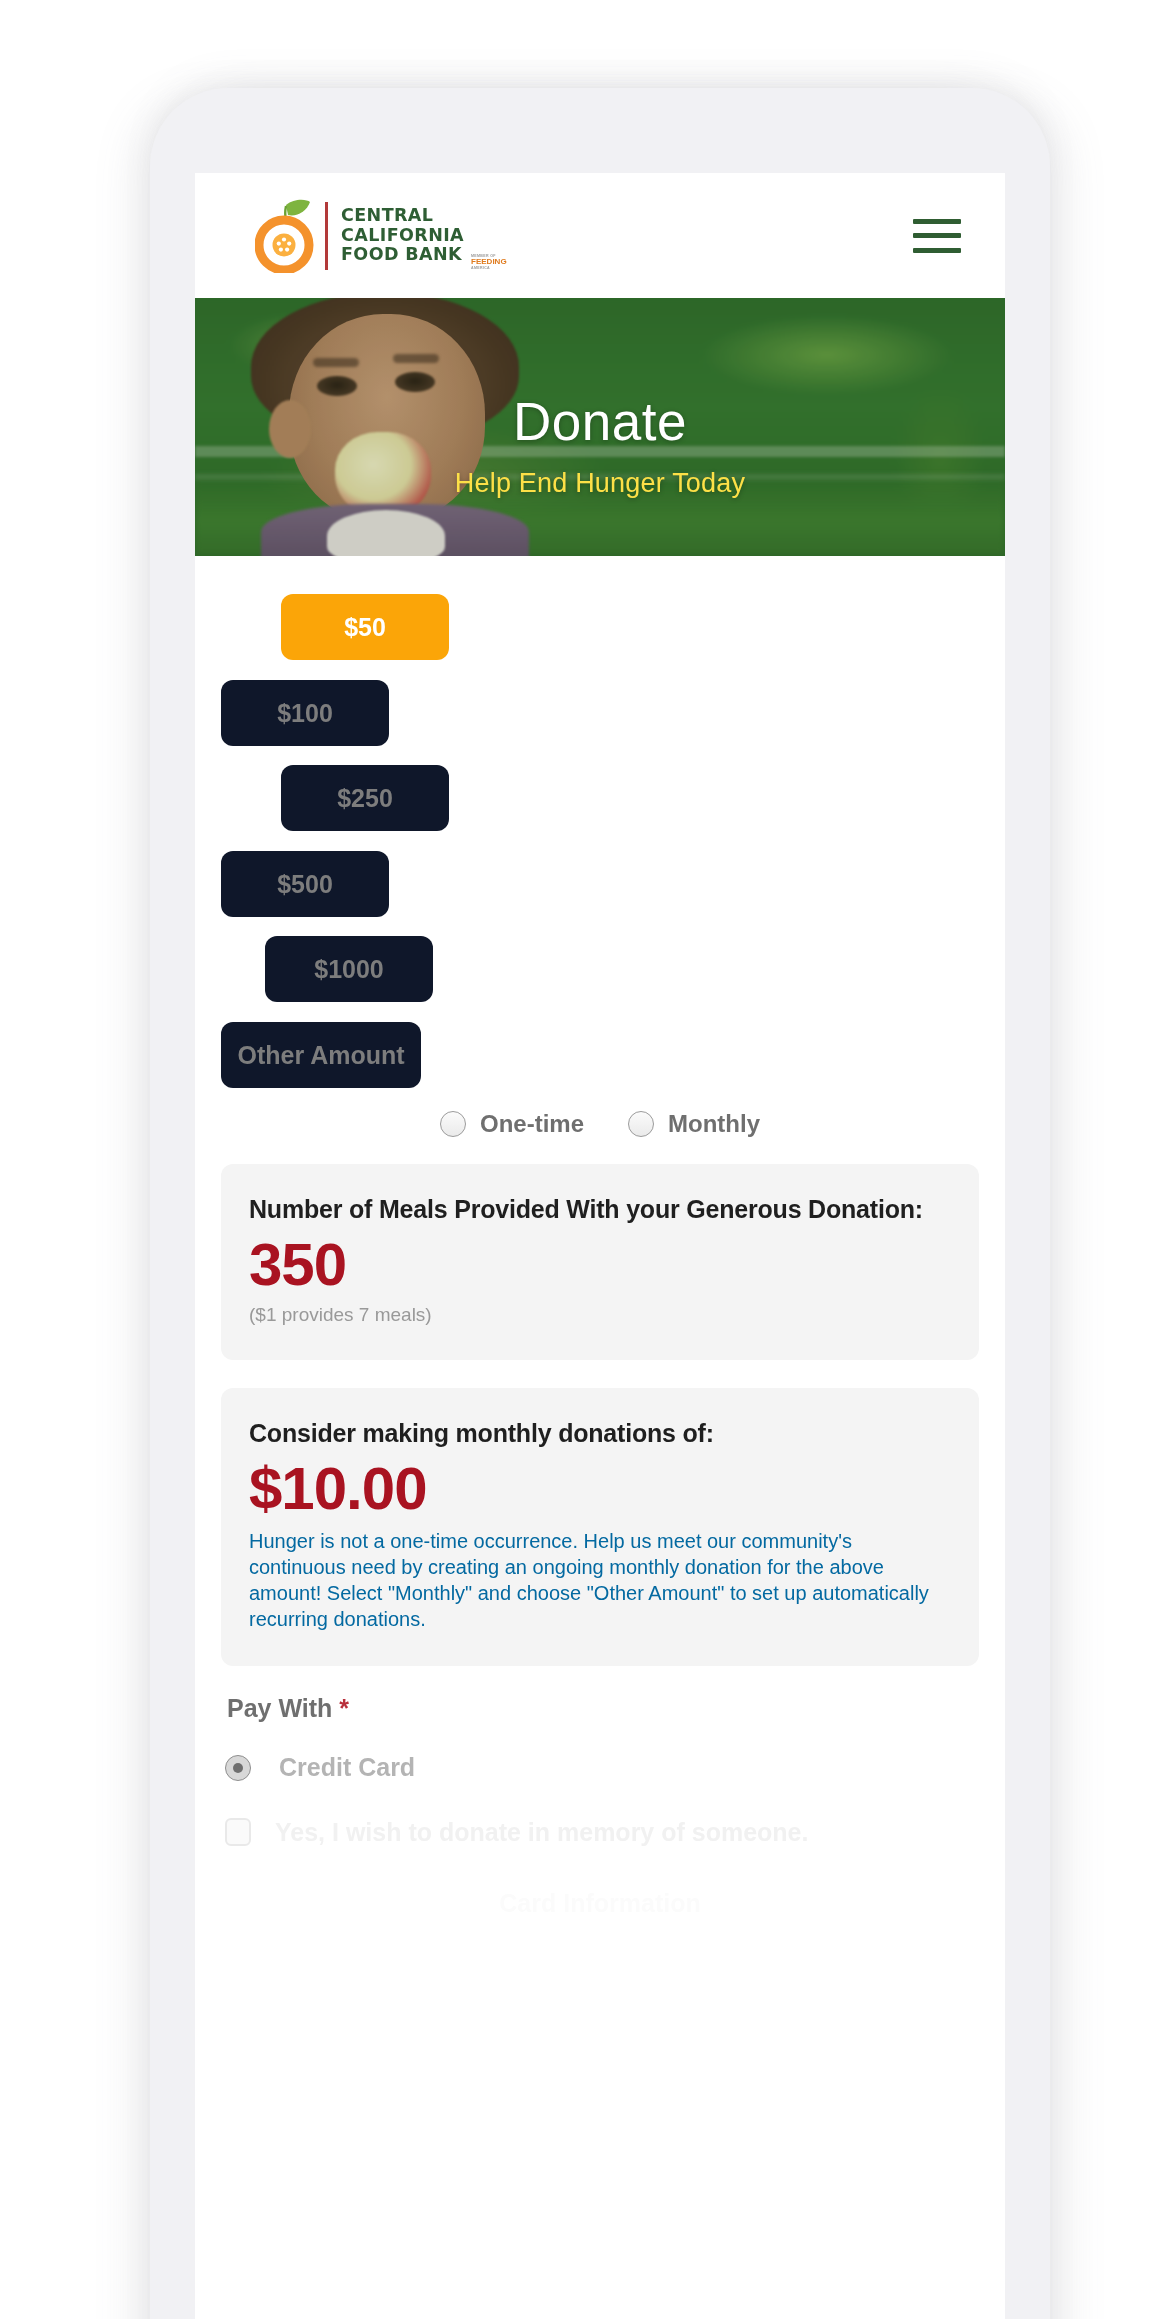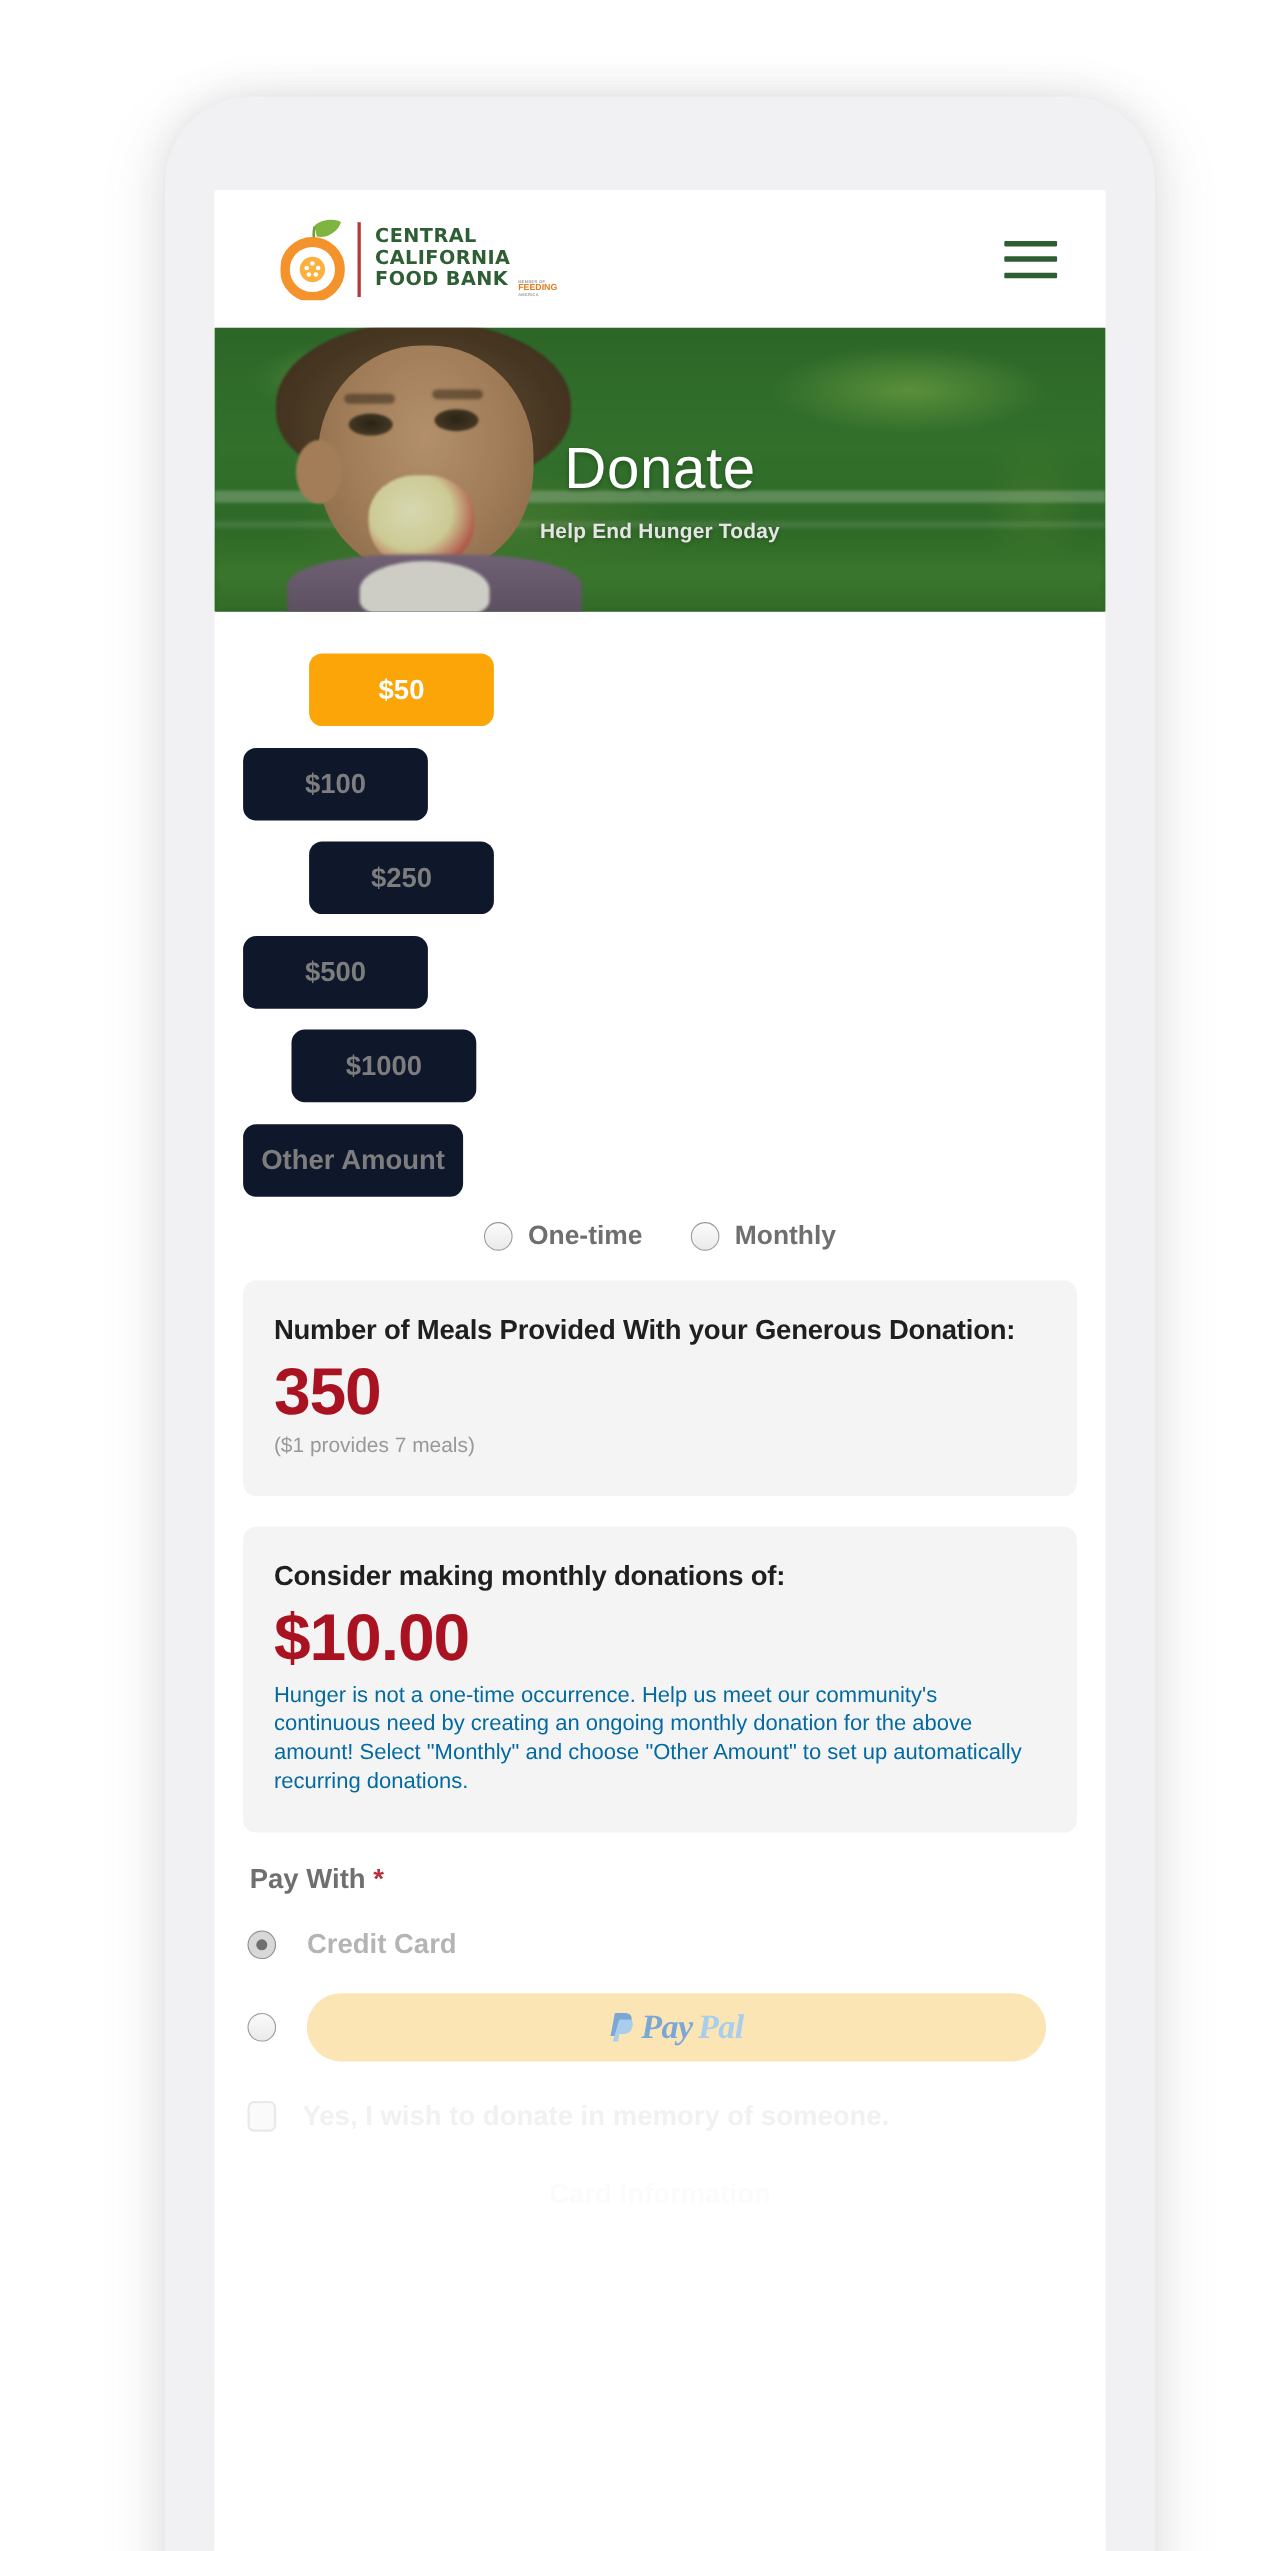--- a/index.html
+++ b/index.html
@@ -159,21 +159,21 @@
   }
   .hero-tint{ position:absolute; inset:0; background:rgba(30,72,30,.12); }
   .hero-text{ position:absolute; inset:0; display:flex; flex-direction:column;
               align-items:center; justify-content:center; gap:2px; }
   .hero-title{
     font-size:53px; font-weight:300; color:#ffffff; letter-spacing:.5px;
     text-shadow:0 1px 5px rgba(0,0,0,.28);
     margin-top:36px;
   }
   .hero-sub{
-    font-size:19px; font-weight:700; color:#e5e5e5; letter-spacing:.2px;
+    font-size:27px; font-weight:400; color:#fde047; letter-spacing:.2px;
     text-shadow:0 1px 5px rgba(0,0,0,.3);
     margin-top:14px;
   }
 
   
   .page-body{ padding:0 26px; }
 
   .amount-grid{ padding:38px 0 0; }
   .amount-row{ display:flex; gap:20px; margin-bottom:19px;flex-direction:column; }
   .amt-btn{
@@ -400,35 +400,20 @@
     <div class="paywith-label">
       <span>Pay With</span>
       <span class="req-star">*</span>
     </div>
 
     <div class="pay-row">
       <span class="radio solid checked"></span>
       <span class="pay-label">Credit Card</span>
     </div>
 
-    <div class="pay-row">
-      <span class="radio"></span>
-      <button class="paypal-btn">
-        <span class="paypal-logo">
-          <span class="pp-glyph">
-            <svg width="24" height="30" viewBox="0 0 24 30">
-              <path d="M5 2 h9 c5 0 7 3 6 7 c-1 5 -4 7 -9 7 h-4 l-1 7 h-5 z" fill="#7ba7d7"></path>
-              <path d="M9 8 h8 c4 0 5 3 4 6 c-1 5 -4 7 -8 7 h-4 l-1 7 h-5 z" fill="#a9cdec"></path>
-            </svg>
-          </span>
-          <span class="pp-pay">Pay</span>
-          <span class="pp-pal">Pal</span>
-        </span>
-      </button>
-    </div>
 
     <div class="memory-row">
       <span class="checkbox"></span>
       <span class="memory-text">Yes, I wish to donate in memory of someone.</span>
     </div>
 
     <div class="card-info-label">Card Information</div>
 
   </div>
 

